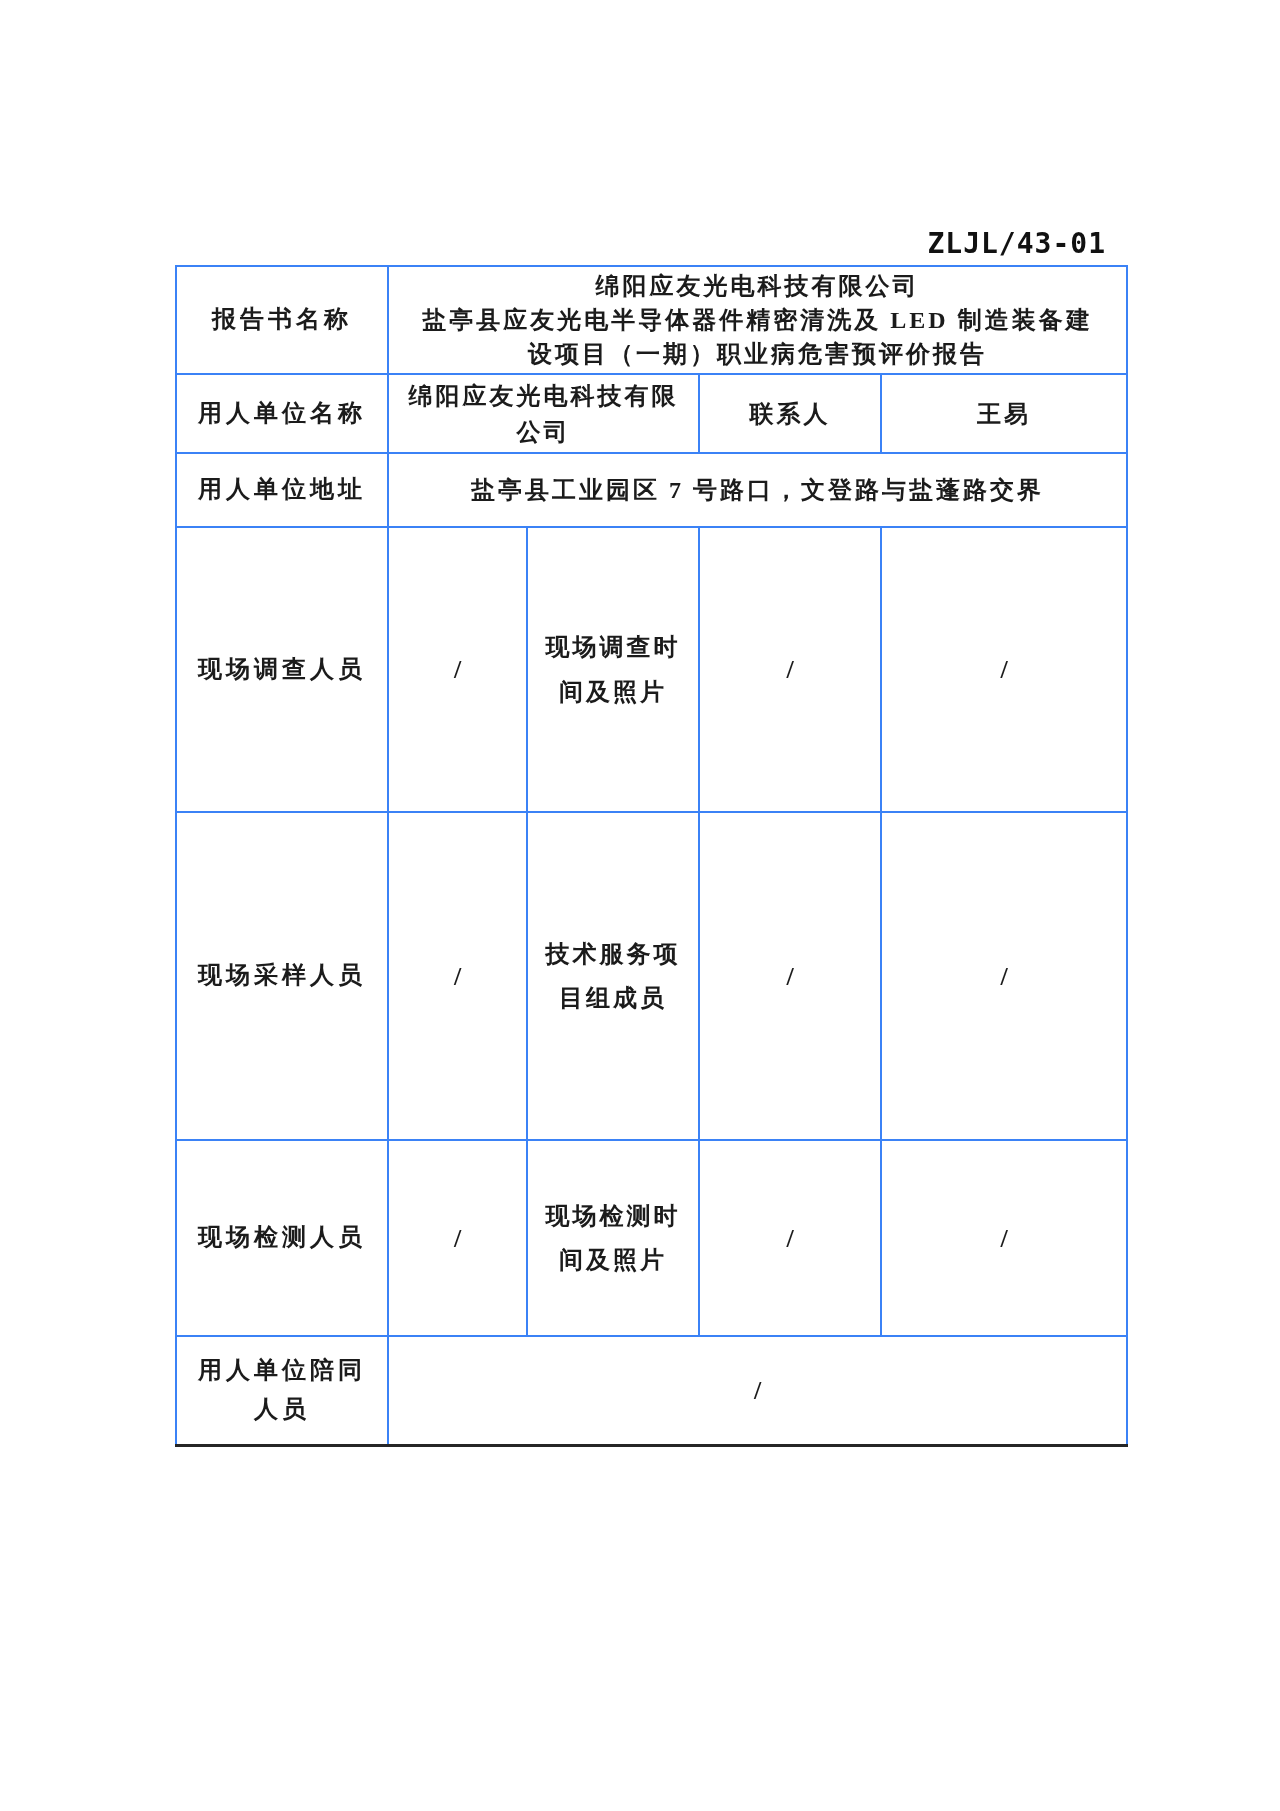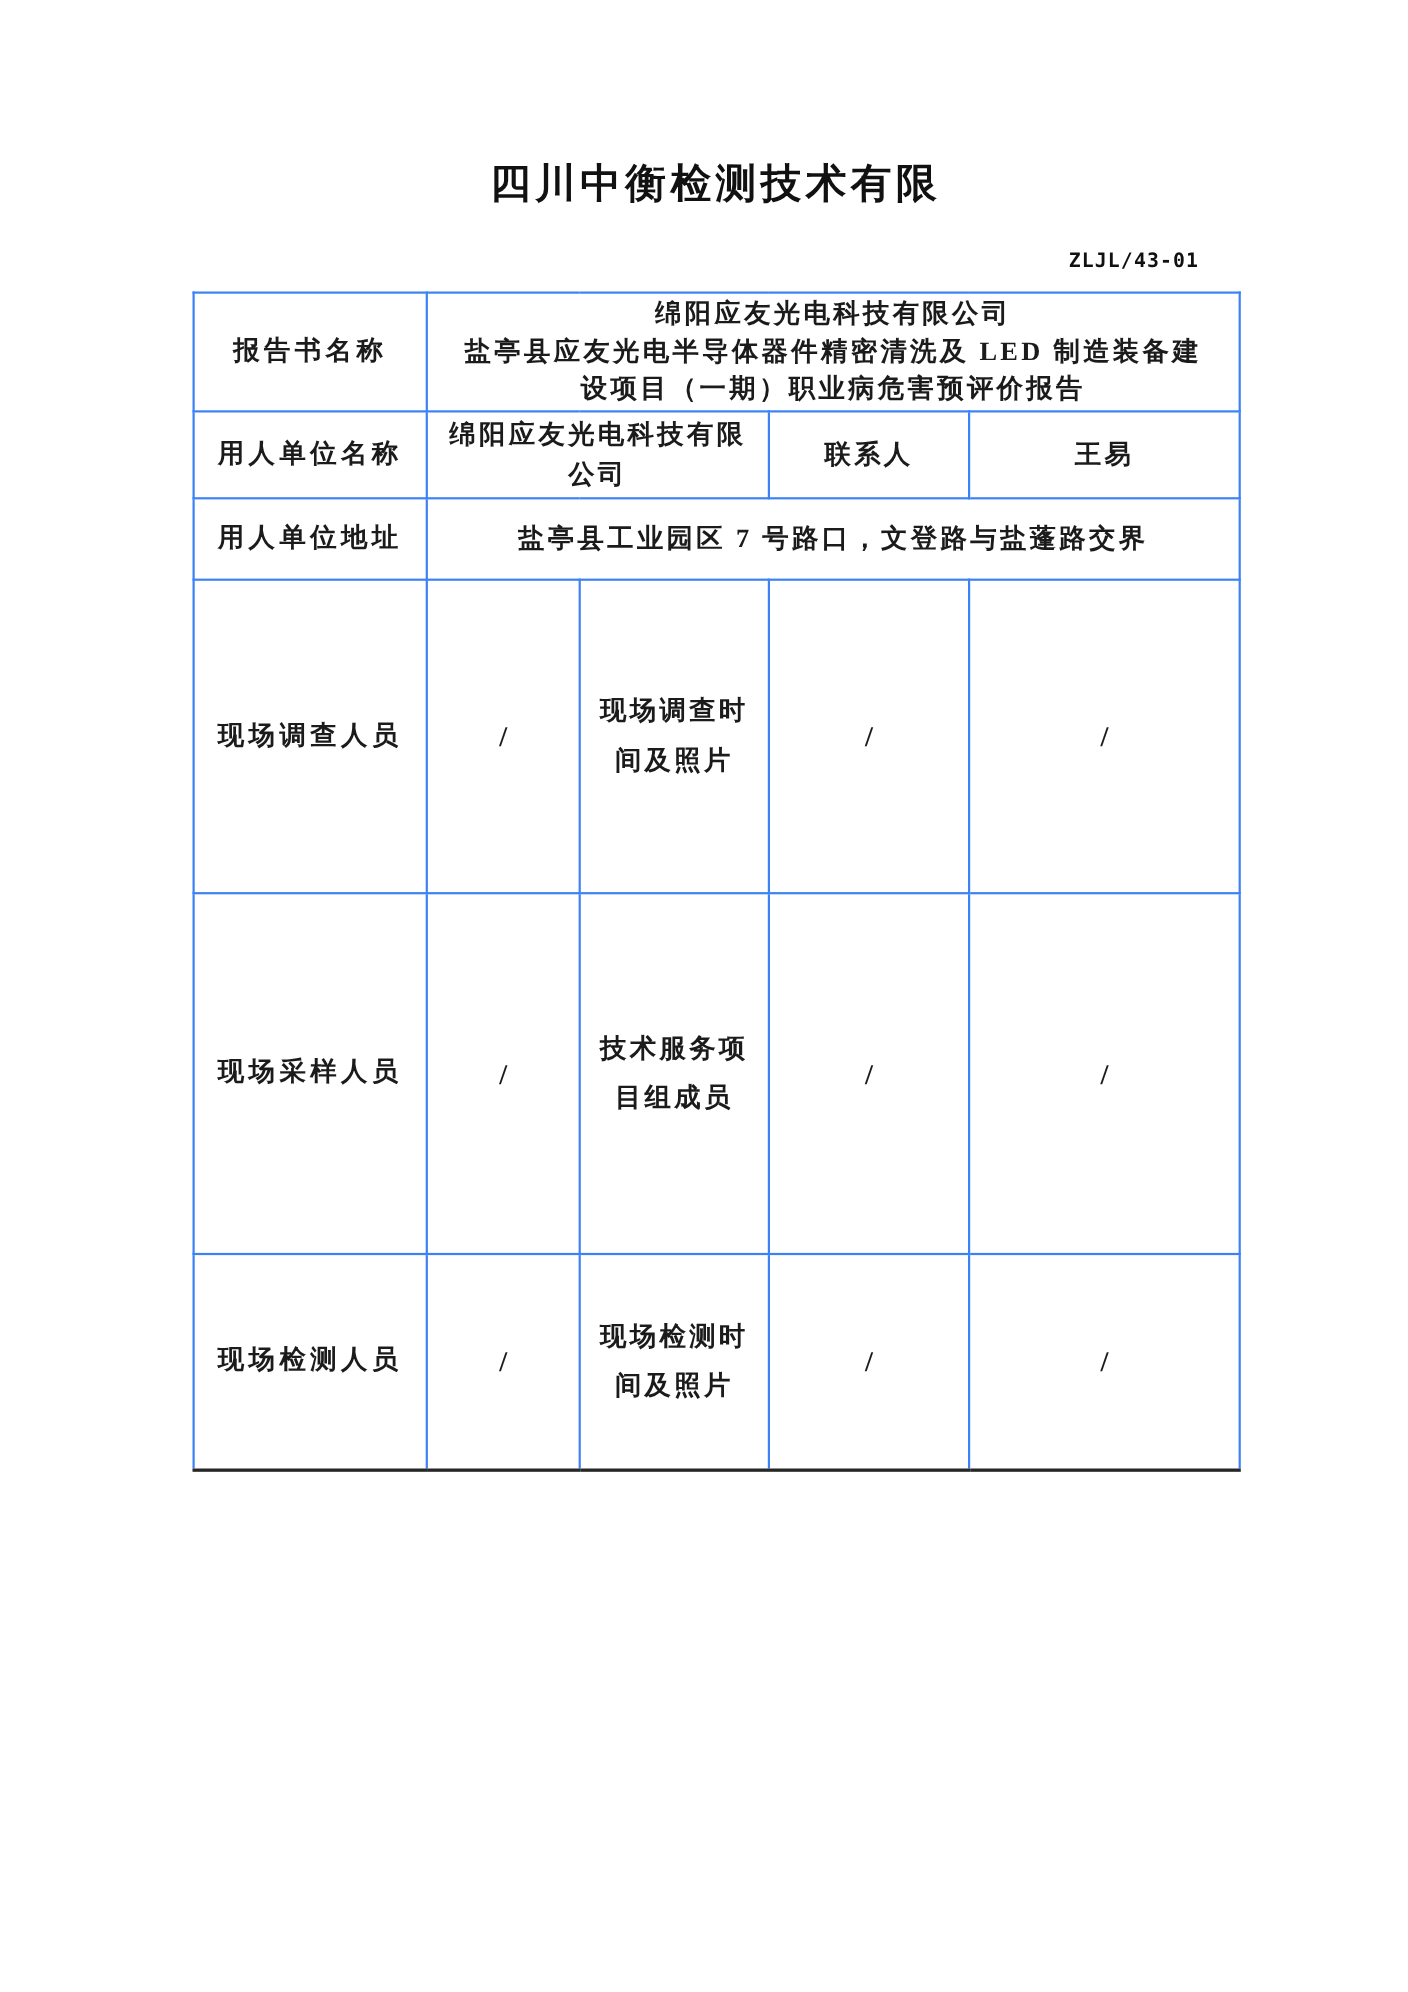--- a/index.html
+++ b/index.html
@@ -27,23 +27,23 @@
   }
   .doc-subtitle {
     position:absolute; left:0; top:0; width:770px;
     text-align:center;
     font-family:"Liberation Sans","DejaVu Sans",sans-serif;
     font-size:35px; font-weight:700; letter-spacing:3px;
     color:#111;
     white-space:nowrap;
   }
   .form-code {
-    position:absolute; right:36px; top:13px;
+    position:absolute; right:20px; top:13px;
     font-family:"DejaVu Sans Mono","Liberation Mono",monospace;
-    font-size:18px; font-weight:700; letter-spacing:1px;
+    font-size:28px; font-weight:700; letter-spacing:1px;
     color:#111;
     white-space:nowrap;
   }
 
   
   table.report-table {
     position:absolute; top:265px; left:175px;
     width:951px;
     border-collapse:collapse;
     table-layout:fixed;
@@ -69,21 +69,20 @@
   td.contact-cell { }
   td.time-label-cell { padding:2px 10px; line-height:1.85; }
   td.slash { font-size:26px; letter-spacing:0; font-family:"Liberation Serif","DejaVu Serif",serif; }
   .rn-company { display:block; }
 </style>
 </head>
 <body>
 
 <div class="page">
 
-  <div class="doc-title">四川中衡检测技术有限</div>
 
   <div class="subtitle-row">
     <div class="form-code">ZLJL/43-01</div>
   </div>
 
   <table class="report-table">
     <colgroup>
       <col style="width:212px">
       <col style="width:139px">
       <col style="width:172px">
@@ -130,16 +129,20 @@
     </tr>
 
     <tr style="height:196px">
       <td class="lab">现场检测人员</td>
       <td class="slash">/</td>
       <td class="time-label-cell">现场检测时间及照片</td>
       <td class="slash">/</td>
       <td class="slash">/</td>
     </tr>
 
+    <tr style="height:109px">
+      <td class="lab">用人单位陪同人员</td>
+      <td colspan="4" class="slash">/</td>
+    </tr>
   </tbody>
     </table>
 
 </div>
 
 </body></html>

